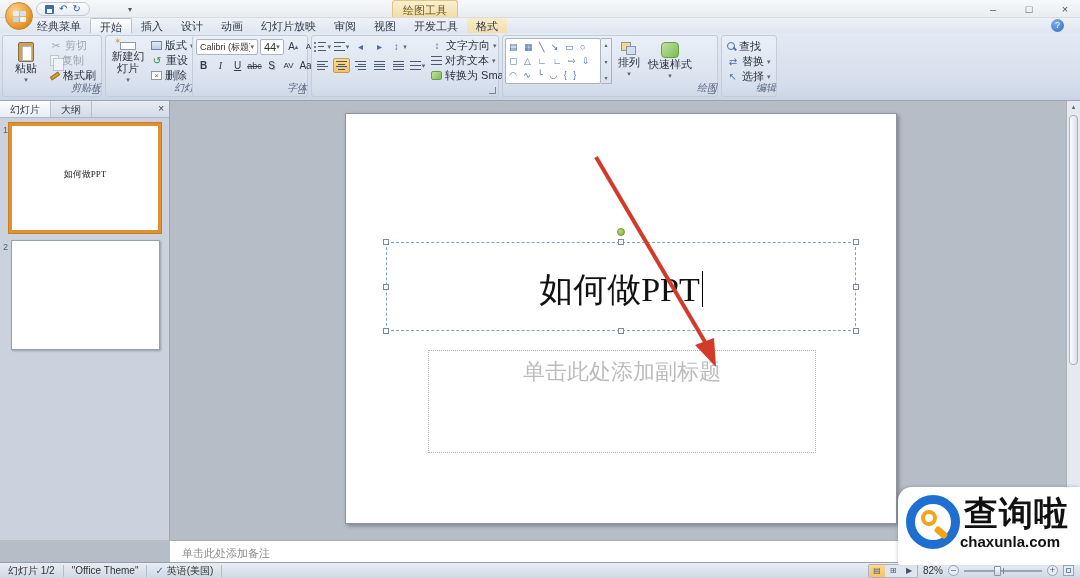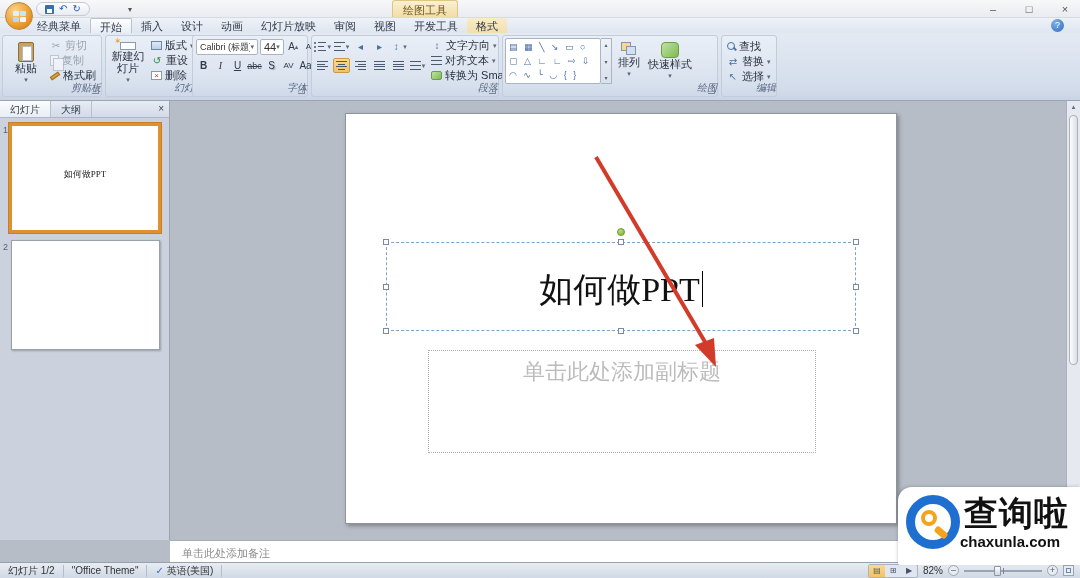--- a/index.html
+++ b/index.html
@@ -399,21 +399,20 @@
             <span>对齐文本</span>
             <span class="arr">▾</span>
           </div>
           <div class="smallrow">
             <span class="qstyle-icon" style="width:11px;height:9px;border-radius:2px"></span>
             <span>转换为 SmartArt</span>
             <span class="arr">▾</span>
           </div>
         </div>
       </div>
-      <div class="glabel">段落</div>
       <span class="launcher"></span>
     </div>
 
     <div class="rgroup" style="left:502px; width:216px;">
       <div style="display:flex; padding:2px; align-items:flex-start;">
         <div style="display:flex;">
           <div class="shapebox">
             <div>▤ ▦ ╲ ↘ ▭ ○</div>
             <div>▢ △ ∟ ∟ ⇨ ⇩</div>
             <div>◠ ∿ ╰ ◡ { }</div>

